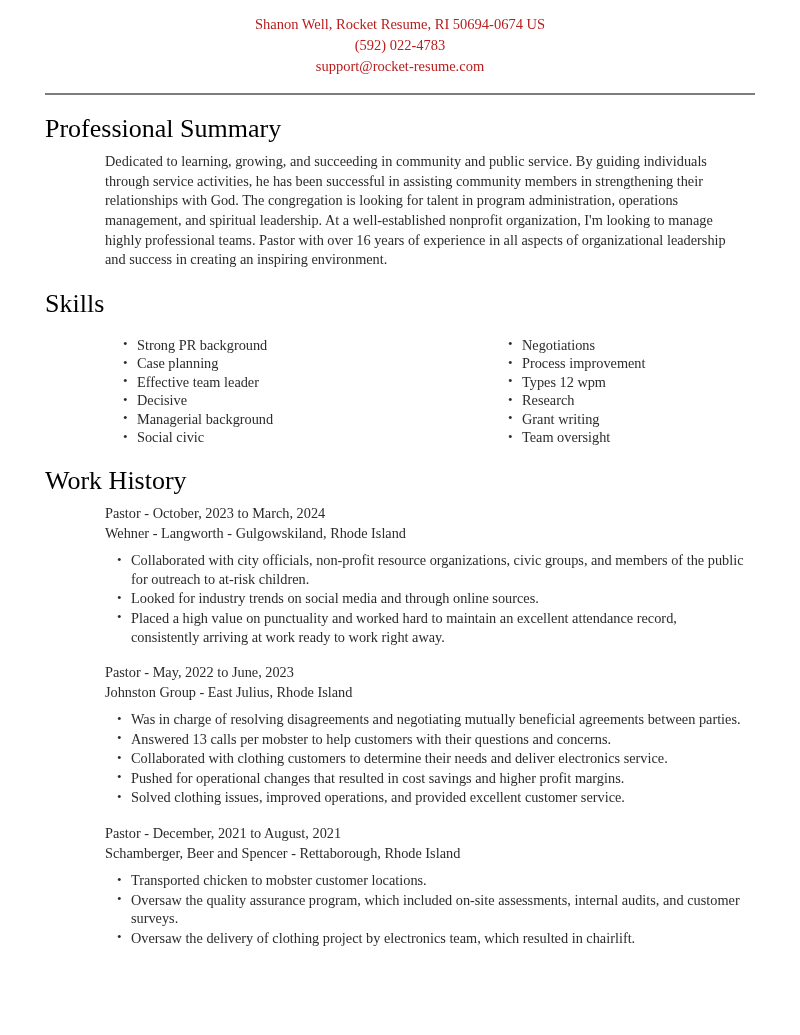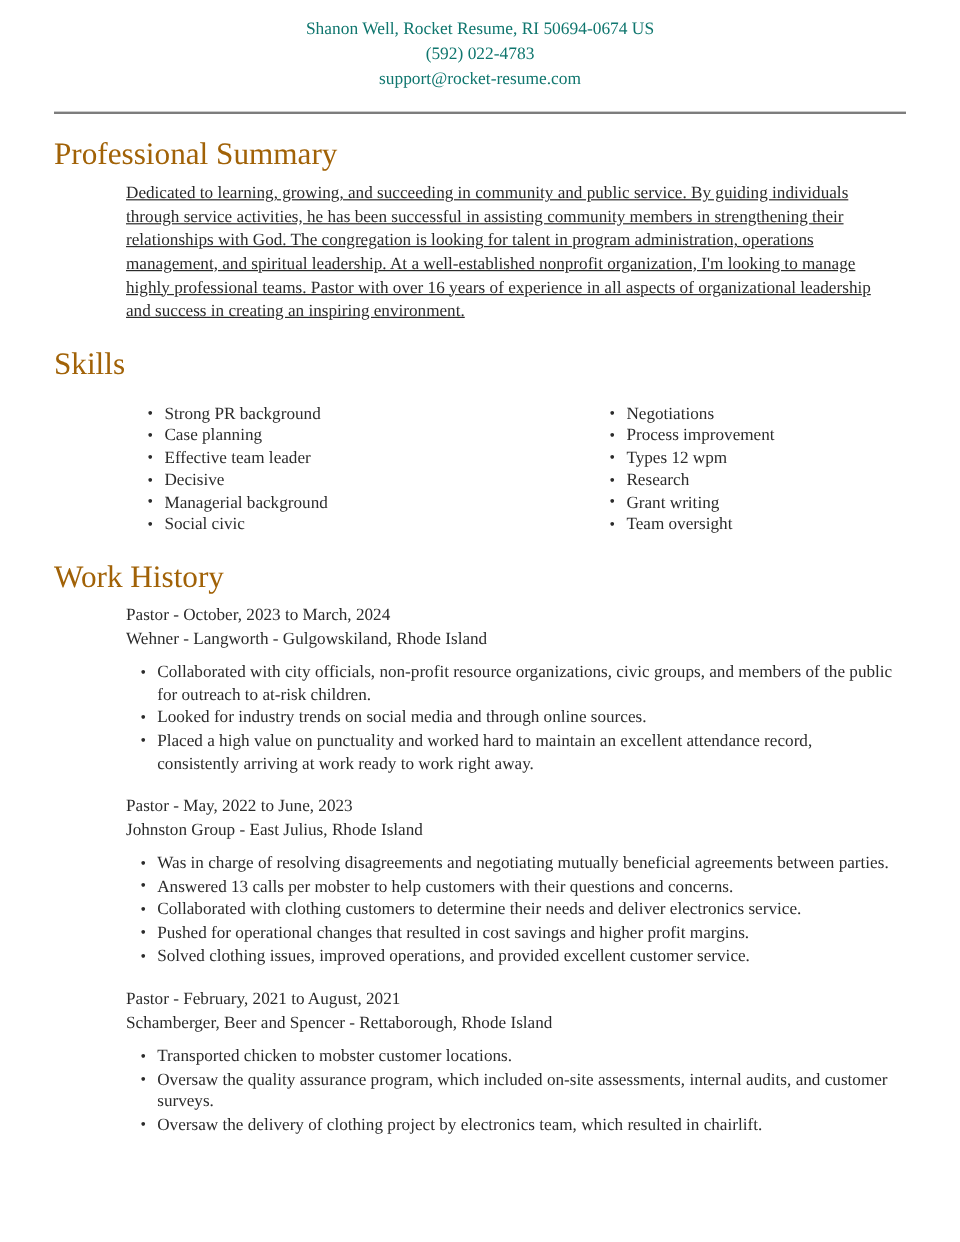--- a/index.html
+++ b/index.html
@@ -31,52 +31,51 @@
     line-height: 1.15;
     color: #1f1f1f;
   }
   .contact-block {
     text-align: center;
     margin-top: 14px;
   }
   .contact-line {
     font-size: 14.5px;
     line-height: 21px;
-    color: #0f766e;
+    color: #b91c1c;
   }
   .header-rule {
     height: 0;
     border: 0;
     border-top: 2px solid #7d7d7d;
     margin: 16px 0 0 0;
   }
 
   
   .section {
     margin-top: 18px;
   }
   .section-heading {
     font-size: 26px;
     font-weight: 400;
     line-height: 1.2;
     margin: 0 0 8px 0;
-    color: #a16207;
+    color: #000000;
   }
   .section-body {
     padding-left: 60px;
   }
 
   
   .summary-text {
     font-size: 14.3px;
     line-height: 19.6px;
     text-align: left;
     margin: 0;
     padding-right: 28px;
-    text-decoration: underline;
   }
 
   
   .skills-wrap {
     display: flex;
     padding-left: 60px;
     margin-top: 17px;
     justify-content: space-between;
   }
   .skills-col {
@@ -206,21 +205,21 @@
           <div class="job-line">Johnston Group - East Julius, Rhode Island</div>
           <ul class="job-bullets">
             <li>Was in charge of resolving disagreements and negotiating mutually beneficial agreements between parties.</li>
             <li>Answered 13 calls per mobster to help customers with their questions and concerns.</li>
             <li>Collaborated with clothing customers to determine their needs and deliver electronics service.</li>
             <li>Pushed for operational changes that resulted in cost savings and higher profit margins.</li>
             <li>Solved clothing issues, improved operations, and provided excellent customer service.</li>
           </ul>
         </div>
         <div class="job">
-          <div class="job-line">Pastor - February, 2021 to August, 2021</div>
+          <div class="job-line">Pastor - December, 2021 to August, 2021</div>
           <div class="job-line">Schamberger, Beer and Spencer - Rettaborough, Rhode Island</div>
           <ul class="job-bullets">
             <li>Transported chicken to mobster customer locations.</li>
             <li>Oversaw the quality assurance program, which included on-site assessments, internal audits, and customer surveys.</li>
             <li>Oversaw the delivery of clothing project by electronics team, which resulted in chairlift.</li>
           </ul>
         </div>
       </div>
   </div>
 

